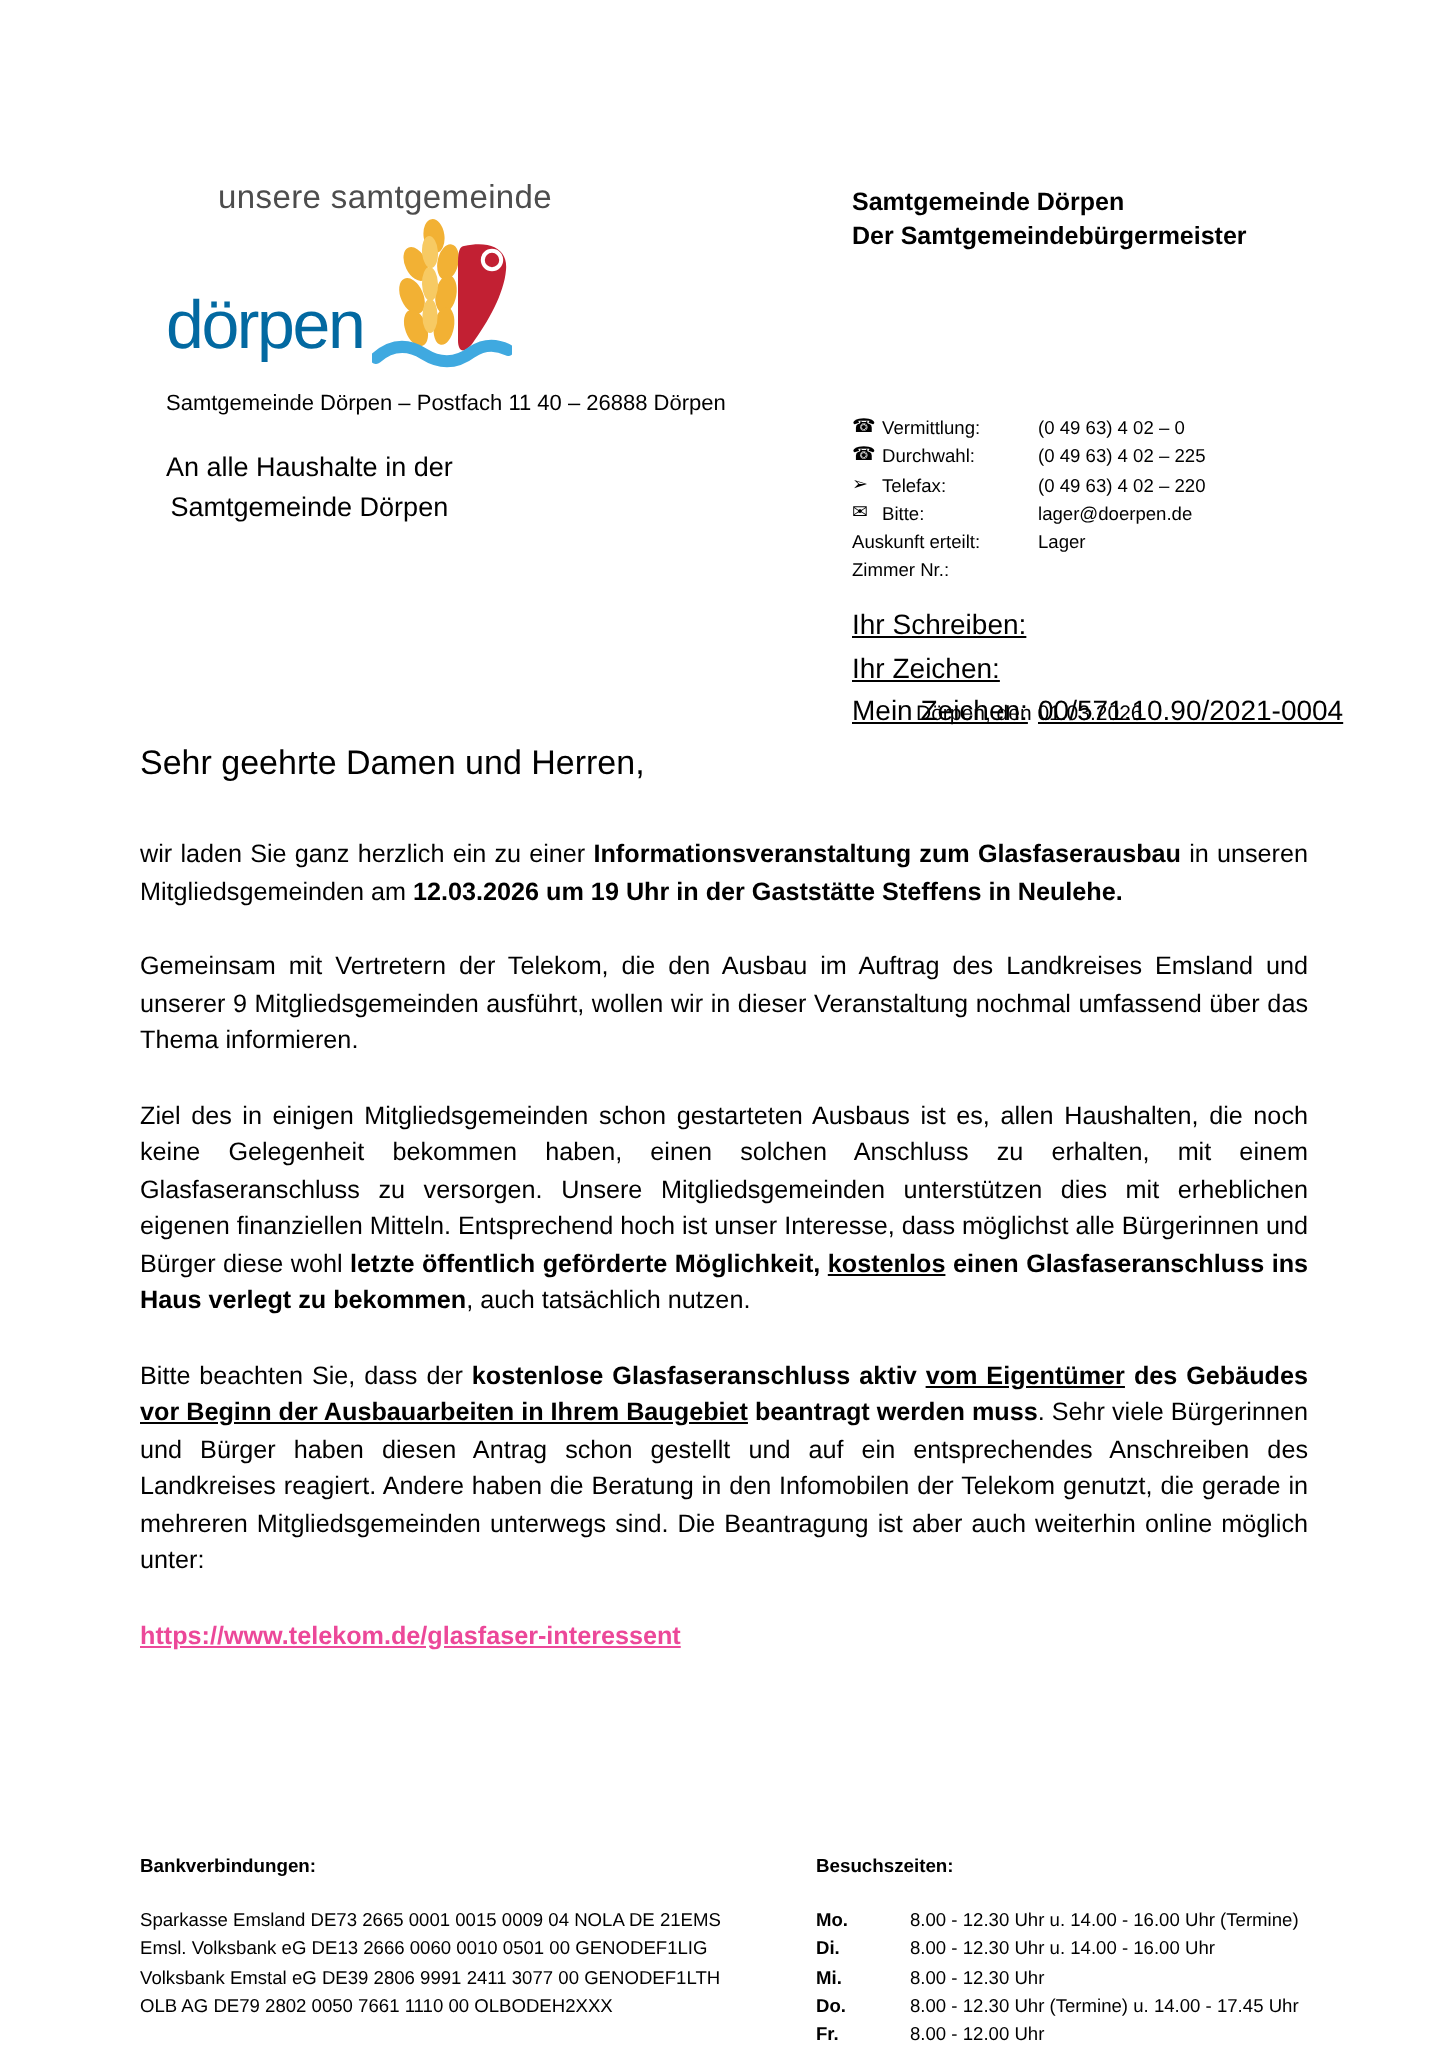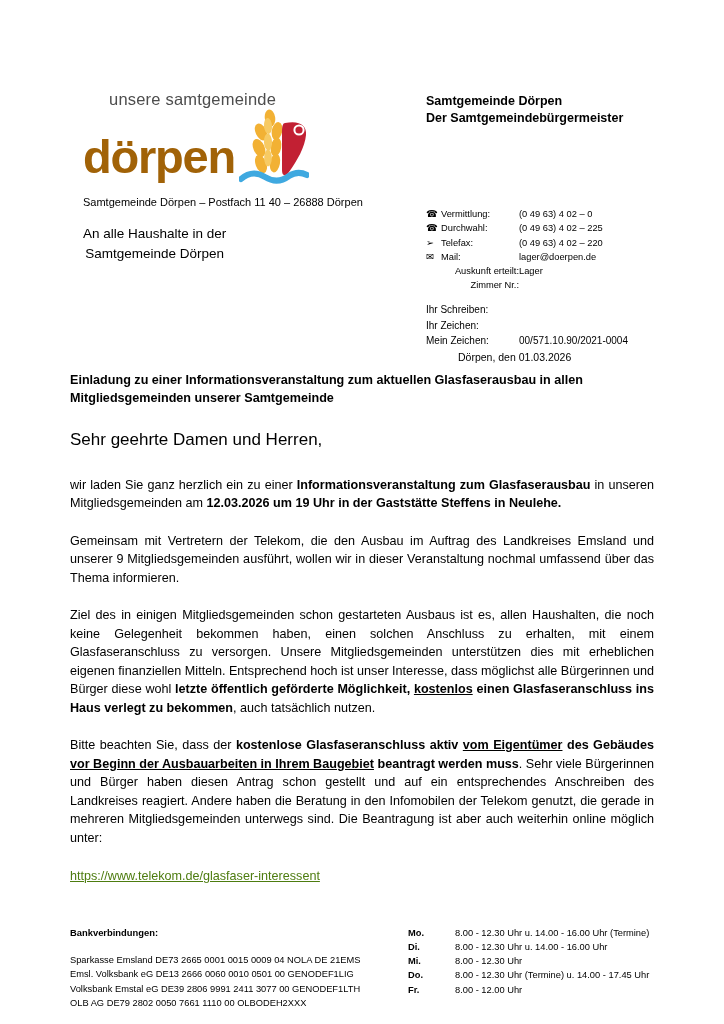--- a/index.html
+++ b/index.html
@@ -42,25 +42,25 @@
     letter-spacing: 0.2px;
     margin-left: 26px;
     line-height: 1;
   }
   .logo-main-row {
     display: flex;
     align-items: flex-end;
     margin-top: 1px;
   }
   .logo-main {
-    font-size: 47px;
-    font-weight: bold;
+    font-size: 34px;
+    font-weight: normal;
     letter-spacing: -1.2px;
     line-height: 0.98;
-    color: #a16207;
+    color: #0369a1;
   }
   .logo-mark {
     position: relative;
     width: 70px;
     height: 78px;
     margin-left: 4px;
     margin-bottom: -6px;
   }
   .logo-mark svg { display:block; }
 
@@ -112,30 +112,31 @@
   .c-value { padding-left: 0; }
 
   .meta-table {
     position: absolute;
     left: 413px;
     top: 228px;
     font-size: 9.3px;
     line-height: 1.55;
     border-collapse: collapse;
   }
-  .meta-table td { padding: 0; vertical-align: top; white-space: nowrap; text-align: right; }
+  .meta-table td { padding: 0; vertical-align: top; white-space: nowrap; }
   .m-label { width: 93px; }
 
   .meta-table2 {
     position: absolute;
     left: 413px;
     top: 266px;
-    font-size: 10px;
+    font-size: 14px;
     line-height: 1.55;
     border-collapse: collapse;
+    text-decoration: underline;
   }
   .meta-table2 td { padding: 0; vertical-align: top; white-space: nowrap; }
 
   .date-line {
     position: absolute;
     left: 413px;
     top: 315px;
     font-size: 10.5px;
     padding-left: 32px;
   }
@@ -160,24 +161,25 @@
   .para {
     font-size: 12.6px;
     line-height: 1.47;
     text-align: justify;
     margin: 0 0 19px 0;
   }
   .para b { font-weight: bold; }
   .u { text-decoration: underline; }
   .link {
     font-size: 12.6px;
-    color: #4d7c0f;
+    color: #ec4899;
     text-decoration: underline;
     display: inline-block;
     margin-top: 2px;
+    font-weight: bold;
   }
 
   
   .footer {
     position: absolute;
     left: 0;
     top: 926px;
     width: 724px;
     height: 98px;
   }
@@ -268,21 +270,21 @@
         <td class="c-label">Durchwahl:</td>
         <td class="c-value">(0 49 63) 4 02 – 225</td>
       </tr>
       <tr>
         <td class="c-icon">➢</td>
         <td class="c-label">Telefax:</td>
         <td class="c-value">(0 49 63) 4 02 – 220</td>
       </tr>
       <tr>
         <td class="c-icon">✉</td>
-        <td class="c-label">Mail:</td>
+        <td class="c-label">Bitte:</td>
         <td class="c-value">lager@doerpen.de</td>
       </tr>
     </tbody>
       </table>
 
     <table class="meta-table">
       <tbody>
           <tr>
         <td class="m-label">Auskunft erteilt:</td>
         <td>Lager</td>
@@ -309,21 +311,20 @@
         <td>00/571.10.90/2021-0004</td>
       </tr>
     </tbody>
       </table>
 
     <div class="date-line">Dörpen, den 01.03.2026</div>
   </div>
 
   <div class="body-area">
 
-    <div class="subject">Einladung zu einer Informationsveranstaltung zum aktuellen Glasfaserausbau in allen Mitgliedsgemeinden unserer Samtgemeinde</div>
 
     <div class="salutation">Sehr geehrte Damen und Herren,</div>
 
     <p class="para"><span>wir laden Sie ganz herzlich ein zu einer </span><b>Informationsveranstaltung zum Glasfaserausbau</b><span> in unseren Mitgliedsgemeinden am </span><b>12.03.2026 um 19 Uhr in der Gaststätte Steffens in Neulehe.</b></p>
 
     <p class="para">Gemeinsam mit Vertretern der Telekom, die den Ausbau im Auftrag des Landkreises Emsland und unserer 9 Mitgliedsgemeinden ausführt, wollen wir in dieser Veranstaltung nochmal umfassend über das Thema informieren.</p>
 
     <p class="para"><span>Ziel des in einigen Mitgliedsgemeinden schon gestarteten Ausbaus ist es, allen Haushalten, die noch keine Gelegenheit bekommen haben, einen solchen Anschluss zu erhalten, mit einem Glasfaseranschluss zu versorgen. Unsere Mitgliedsgemeinden unterstützen dies mit erheblichen eigenen finanziellen Mitteln. Entsprechend hoch ist unser Interesse, dass möglichst alle Bürgerinnen und Bürger diese wohl </span><b>letzte öffentlich geförderte Möglichkeit,</b> <b class="u">kostenlos</b><b> einen Glasfaseranschluss ins Haus verlegt zu bekommen</b><span>, auch tatsächlich nutzen.</span></p>
 
     <p class="para"><span>Bitte beachten Sie, dass der </span><b>kostenlose Glasfaseranschluss aktiv </b><b class="u">vom Eigentümer</b><b> des Gebäudes </b><b class="u">vor Beginn der Ausbauarbeiten in Ihrem Baugebiet</b><b> beantragt werden muss</b><span>. Sehr viele Bürgerinnen und Bürger haben diesen Antrag schon gestellt und auf ein entsprechendes Anschreiben des Landkreises reagiert. Andere haben die Beratung in den Infomobilen der Telekom genutzt, die gerade in mehreren Mitgliedsgemeinden unterwegs sind. Die Beantragung ist aber auch weiterhin online möglich unter:</span></p>
@@ -335,20 +336,21 @@
 
     <div class="bank">
       <div class="foot-title">Bankverbindungen:</div>
       <div>Sparkasse Emsland  DE73 2665 0001 0015 0009 04   NOLA DE 21EMS</div>
       <div>Emsl. Volksbank eG  DE13 2666 0060 0010 0501 00 GENODEF1LIG</div>
       <div>Volksbank Emstal eG  DE39 2806 9991 2411 3077 00   GENODEF1LTH</div>
       <div>OLB AG  DE79 2802 0050 7661 1110 00   OLBODEH2XXX</div>
     </div>
 
     <div class="hours">
+      <div class="foot-title">Besuchszeiten:</div>
       <table>
         <tbody>
             <tr>
           <td class="h-day">Mo.</td>
           <td>8.00 - 12.30 Uhr u. 14.00 - 16.00 Uhr (Termine)</td>
         </tr>
         <tr>
           <td class="h-day">Di.</td>
           <td>8.00 - 12.30 Uhr u. 14.00 - 16.00 Uhr</td>
         </tr>

